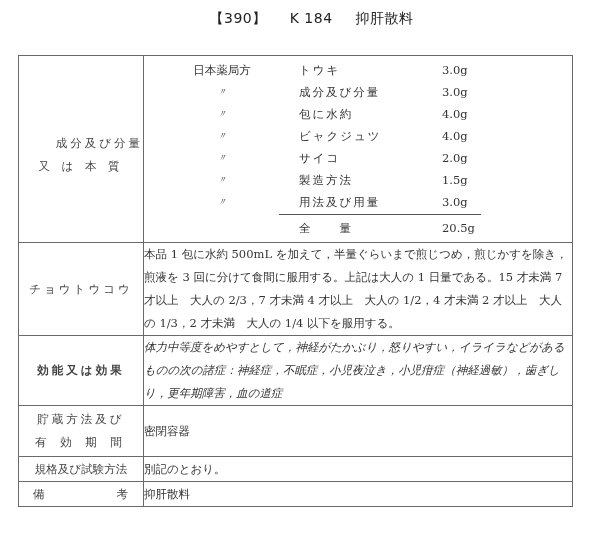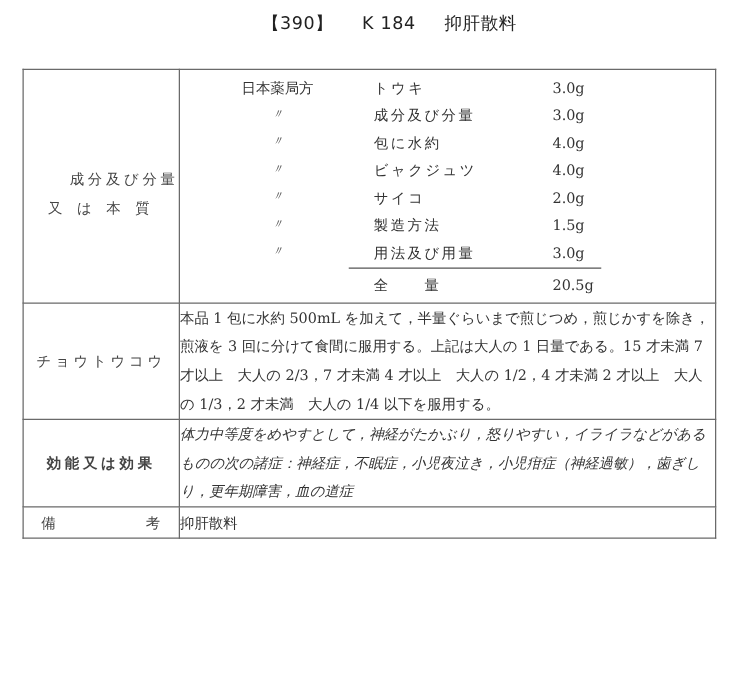--- a/index.html
+++ b/index.html
@@ -94,21 +94,34 @@
     <td class="content" style="line-height:23px;">本品 1 包に水約 500mL を加えて，半量ぐらいまで煎じつめ，煎じかすを除き，煎液を 3 回に分けて食間に服用する。上記は大人の 1 日量である。15 才未満 7 才以上　大人の 2/3，7 才未満 4 才以上　大人の 1/2，4 才未満 2 才以上　大人の 1/3，2 才未満　大人の 1/4 以下を服用する。</td>
   </tr>
 
   <tr style="height:69px;">
     <td class="label">
       <span style="letter-spacing:3px;font-weight:bold;">効能又は効果</span>
     </td>
     <td class="content" style="line-height:23px;font-style:italic;">体力中等度をめやすとして，神経がたかぶり，怒りやすい，イライラなどがあるものの次の諸症：神経症，不眠症，小児夜泣き，小児疳症（神経過敏），歯ぎしり，更年期障害，血の道症</td>
   </tr>
 
+  <tr style="height:51px;">
+    <td class="label" style="line-height:23px;">
+      <div style="letter-spacing:3px;">貯蔵方法及び</div>
+      <div style="letter-spacing:5px;">有 効 期 間</div>
+    </td>
+    <td class="content">密閉容器</td>
+  </tr>
 
+  <tr style="height:24px;">
+    <td class="label">
+      <span style="letter-spacing:0;">規格及び試験方法</span>
+    </td>
+    <td class="content">別記のとおり。</td>
+  </tr>
 
   <tr style="height:24px;">
     <td class="label">
       <div class="spaced">
         <span>備</span>
         <span>考</span>
       </div>
     </td>
     <td class="content">抑肝散料</td>
   </tr>

